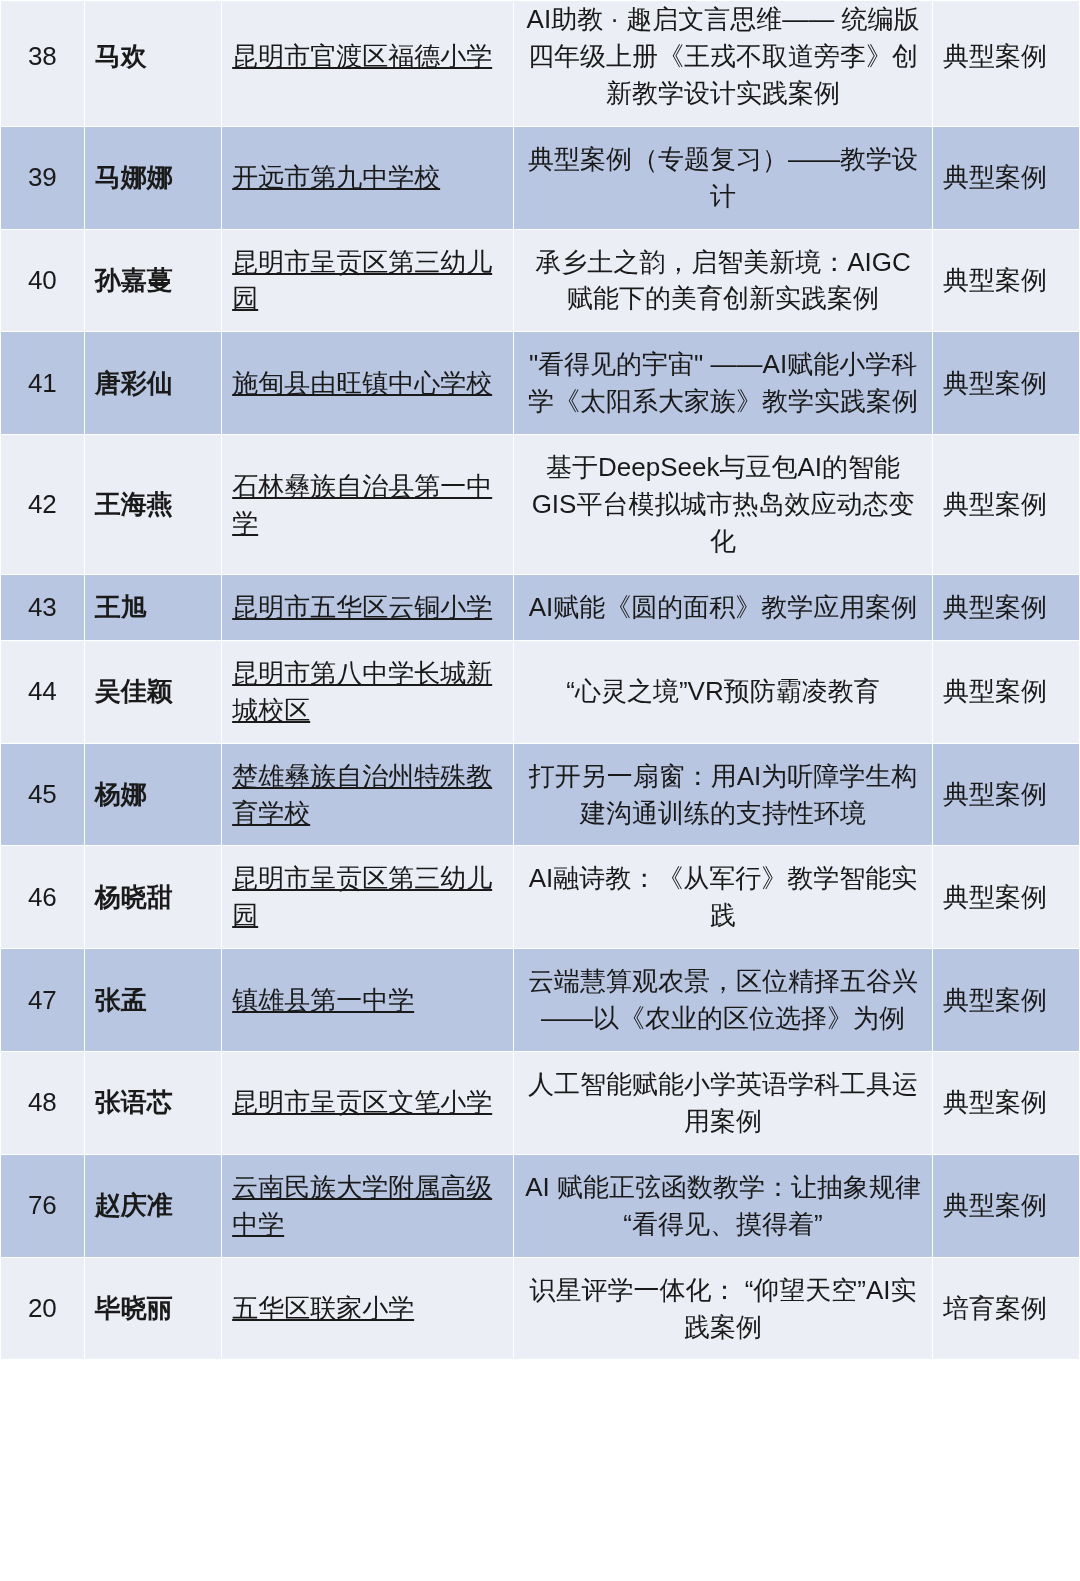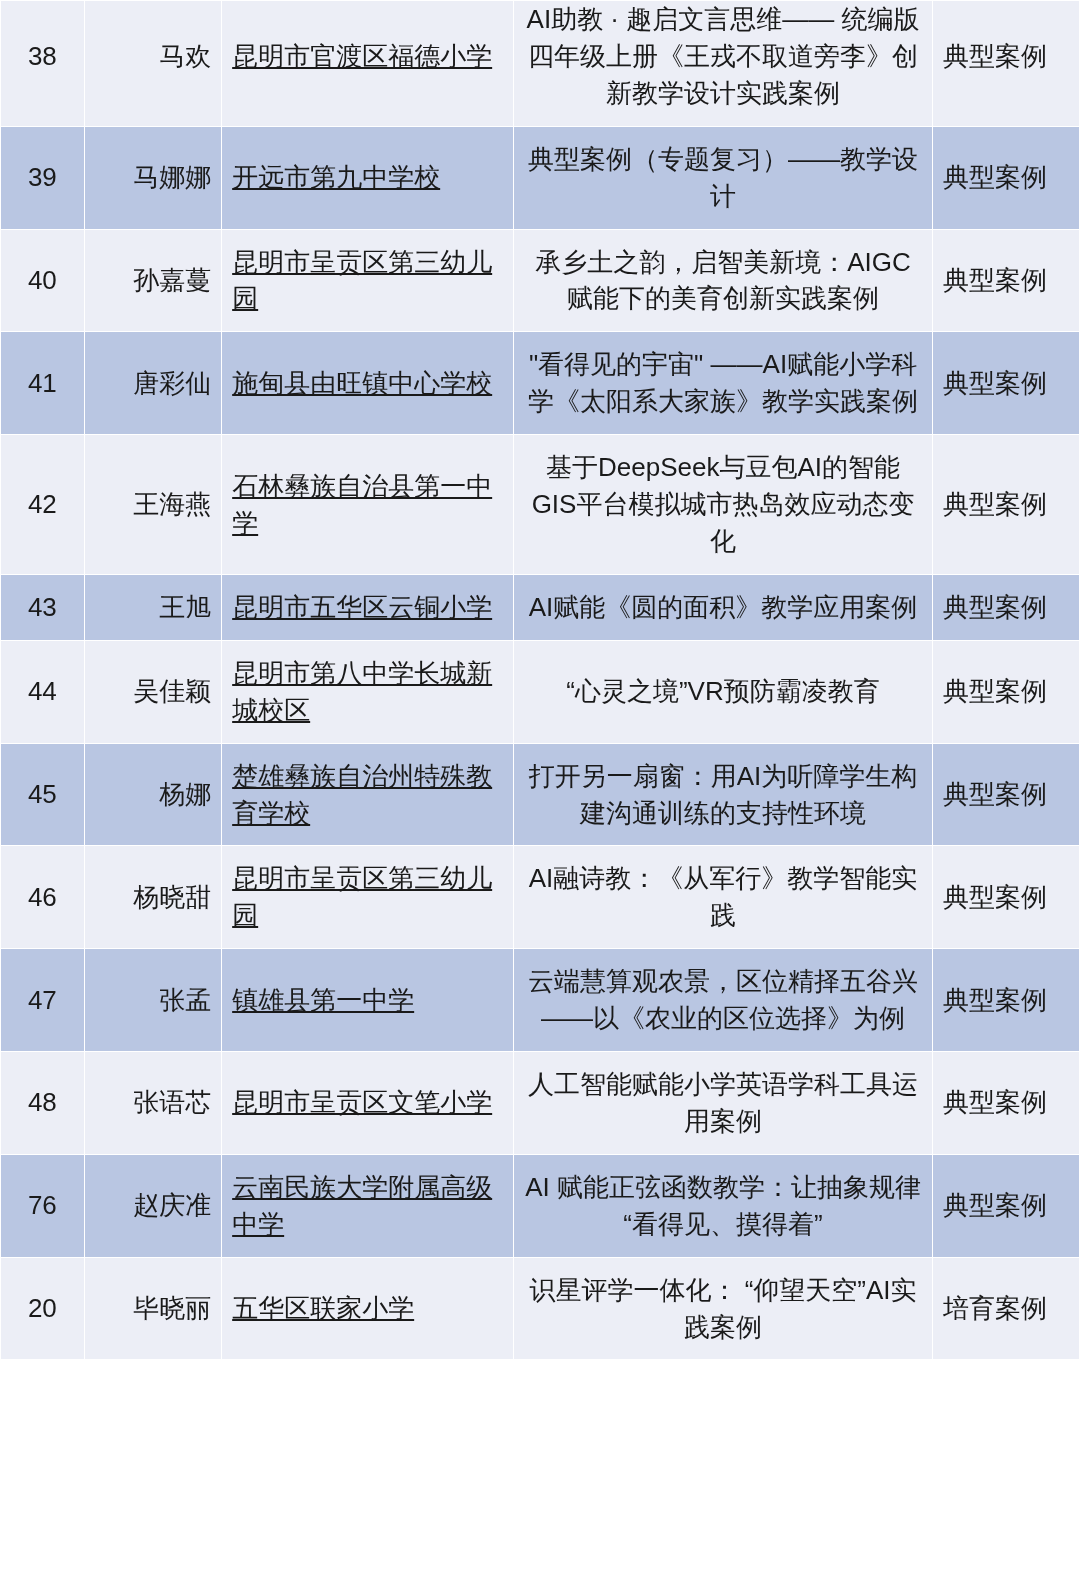--- a/index.html
+++ b/index.html
@@ -26,21 +26,21 @@
     border: 1px solid #ffffff;
     vertical-align: middle;
     font-size: 26px;
     line-height: 1.42;
     color: #1a1a1a;
     padding: 14px 10px;
     box-sizing: border-box;
   }
   
   .col-no    { width: 78px;  text-align: center; margin-left: 40px; }
-  .col-name  { width: 128px; text-align: right; }
+  .col-name  { width: 128px; text-align: left; font-weight: bold; }
   .col-school{ width: 272px; text-align: left; padding-left: 14px; text-decoration: underline; }
   .col-title { width: 390px; text-align: center; padding-left: 16px; }
   .col-type  { width: 137px; text-align: left; font-size: 25px; }
 
   tr.row-odd td  { background: #eceef6; }
   tr.row-even td { background: #b9c6e2; }
 
   
   tr.row-clip td {
     padding-top: 0;

